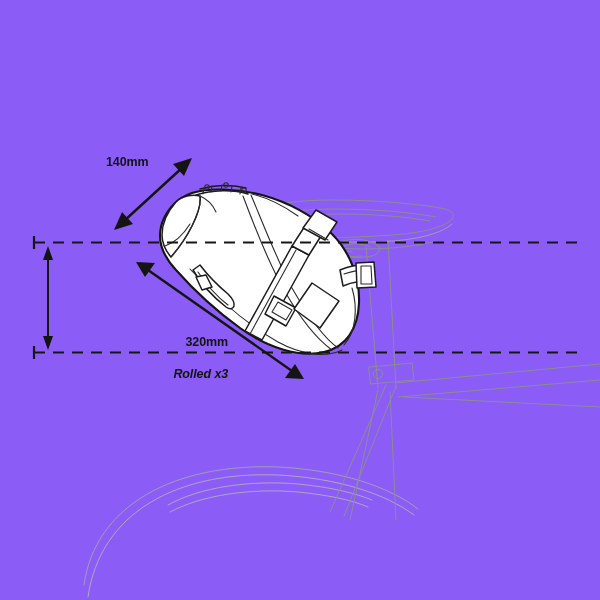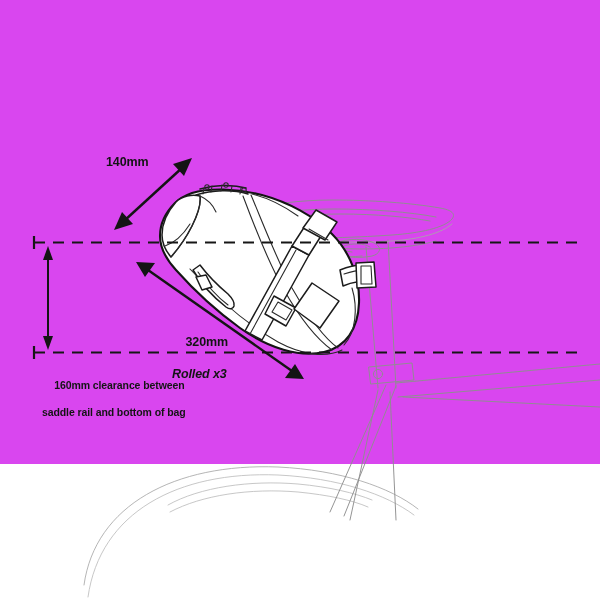--- a/index.html
+++ b/index.html
@@ -10,22 +10,22 @@
   }
   body {
     width: 600px;
     height: 600px;
     overflow: hidden;
     font-family: "Liberation Sans", sans-serif;
   }
   #diagram-root {
     position: relative;
     width: 600px;
-    height: 464px;
-    background: #d946ef;
+    height: 600px;
+    background: #8b5cf6;
   }
   svg.diagram-canvas {
     position: absolute;
     top: 0;
     left: 0;
     width: 600px;
     height: 600px;
     display: block;
   }
   
@@ -75,21 +75,21 @@
   }
   #label-140mm {
     left: 106px;
     top: 154px;
     font-size: 12.5px;
   }
   #label-320mm {
     left: 172px;
     top: 318px;
     font-size: 12.5px;
-    text-align: left;
+    text-align: right;
   }
   #label-320mm .line2 { display: block; font-style: italic; }
   #label-clearance {
     left: 42px;
     top: 366px;
     font-size: 10.5px;
     text-align: center;
   }
   #label-clearance .line2 { display: block; }
 </style>
@@ -274,18 +274,14 @@
 
   </svg>
 
   <div class="label" id="label-140mm">140mm</div>
 
   <div class="label" id="label-320mm">
     <span>320mm</span>
     <span class="line2">Rolled x3</span>
   </div>
 
-  <div class="label" id="label-clearance">
-    <span>160mm clearance between</span>
-    <span class="line2">saddle rail and bottom of bag</span>
-  </div>
 
 </div>
 
 </body></html>

